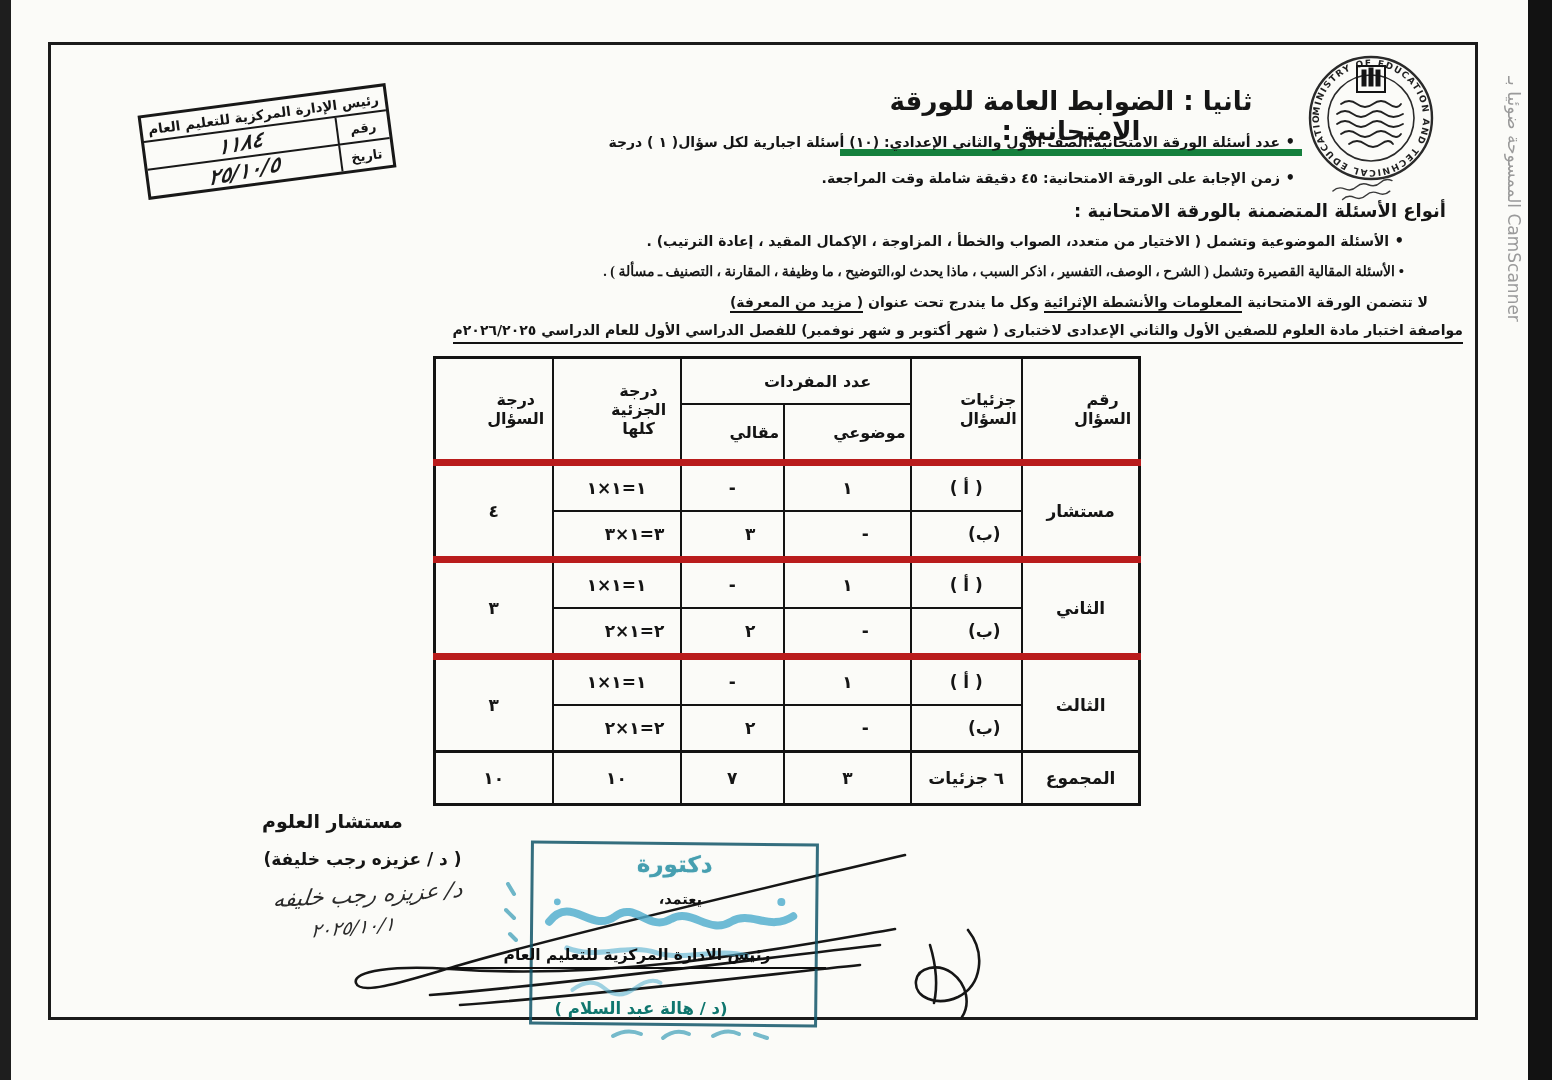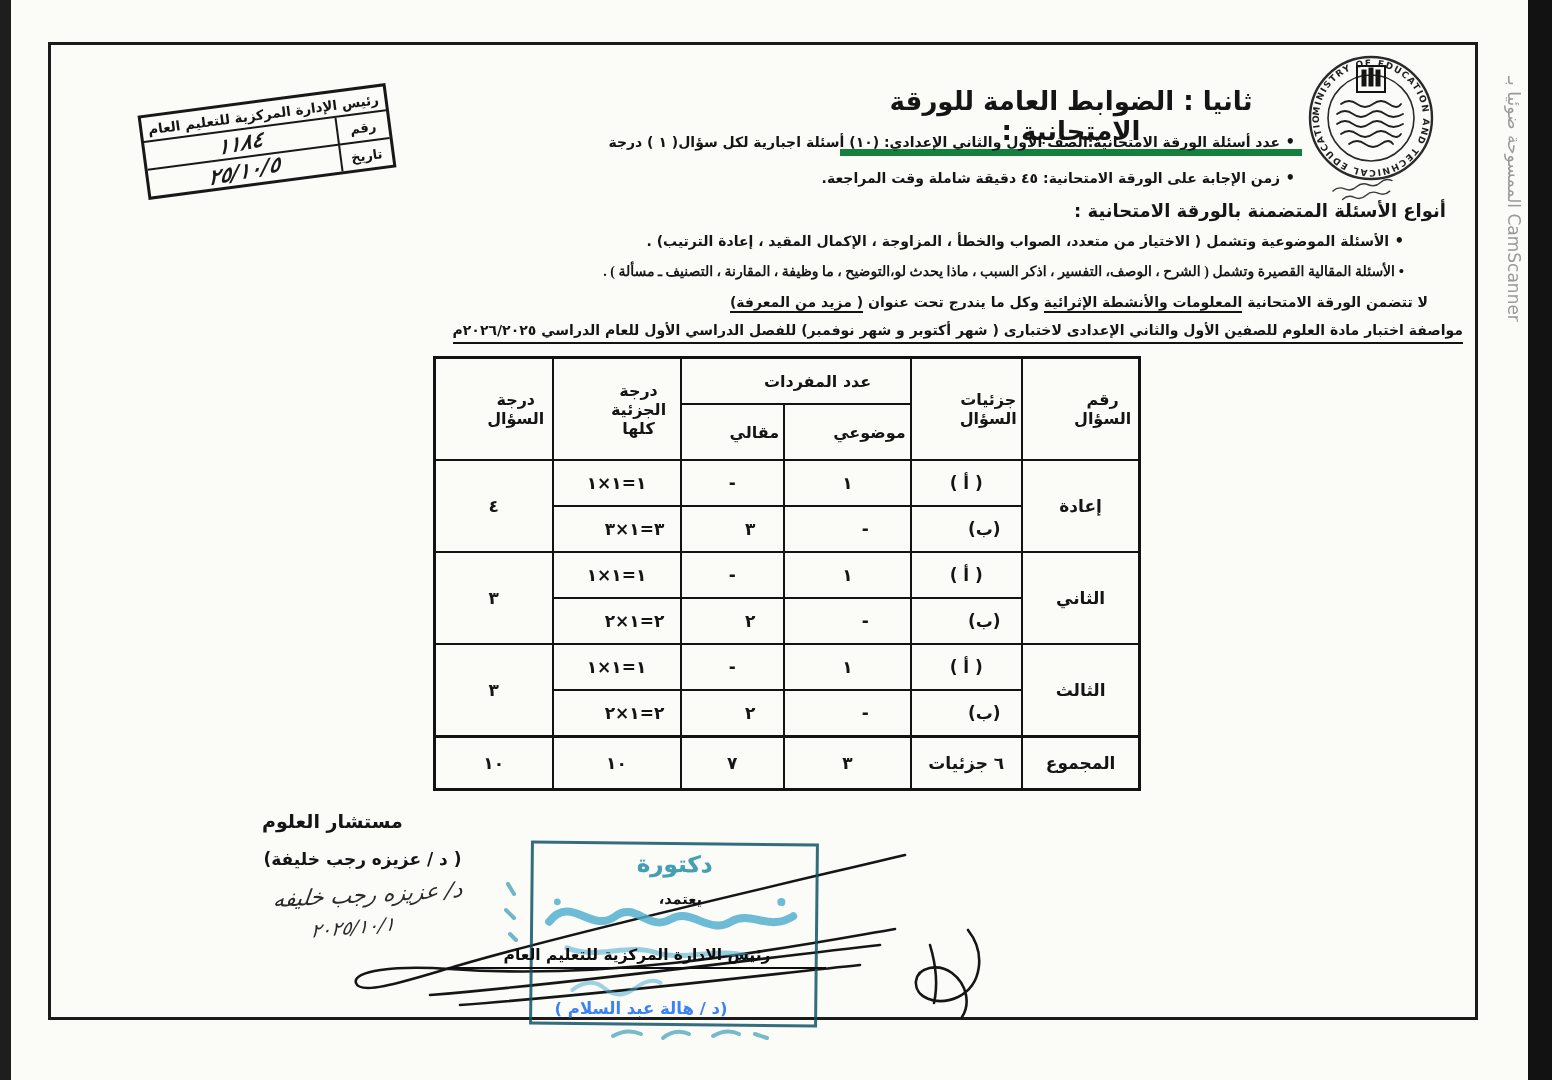--- a/index.html
+++ b/index.html
@@ -66,21 +66,21 @@
   .spec-table th,.spec-table td{
     border:2.4px solid #131313;text-align:center;vertical-align:middle;
     font-weight:bold;padding:0 4px;
   }
   .spec-table{border:3.2px solid #131313;}
   .spec-table th{font-size:16px;padding-left:48px;}
   .spec-table td{font-size:17px;}
   .spec-table tr.h1 th{height:44px;}
   .spec-table tr.h2 th{height:54px;}
   .spec-table tr.grow td{height:44px;}
-  .spec-table tr.g-first td{border-top:1px solid #b91c1c;margin-top:28px;}
+  .spec-table tr.g-first td{border-top:7px solid #b91c1c;margin-top:28px;}
   .spec-table tr.sub td{border-top:1.6px solid #131313;padding-left:40px;}
   .spec-table tr.total td{height:50px;border-top:3px solid #131313;}
   .ltrcell{direction:ltr;}
   
   .cons-title{left:262px;top:810px;width:210px;text-align:left;font-size:19px;font-weight:bold;direction:rtl;}
   .cons-name{left:210px;top:849px;width:305px;text-align:center;font-size:17px;font-weight:bold;direction:rtl;}
   .cons-sign{
     left:228px;top:882px;width:280px;text-align:center;font-size:22px;color:#2b2b2b;
     font-style:italic;direction:rtl;transform:rotate(-3deg) skewX(-10deg);letter-spacing:2px;
   }
@@ -103,21 +103,21 @@
     position:absolute;left:92px;top:46px;width:110px;text-align:center;
     font-size:14.5px;font-weight:bold;direction:rtl;color:#101010;
   }
   .appr-role{
     left:448px;top:946px;width:378px;text-align:center;direction:rtl;
     font-size:15.5px;font-weight:bold;color:#0e0e0e;
     border-bottom:2.5px solid #0e0e0e;padding-bottom:3px;white-space:nowrap;
   }
   .appr-name{
     left:502px;top:999px;width:278px;text-align:center;direction:rtl;
-    font-size:16.5px;font-weight:bold;color:#3b82f6;white-space:nowrap;
+    font-size:16.5px;font-weight:bold;color:#0f766e;white-space:nowrap;
   }
   svg{display:block;}
 </style>
 </head>
 <body>
 
 <div class="abs edge-left"></div>
 <div class="abs edge-right"></div>
 
 <div class="abs watermark">الممسوحة ضوئيا بـ CamScanner</div>
@@ -196,21 +196,21 @@
       <th colspan="2">عدد المفردات</th>
       <th rowspan="2">درجة الجزئية كلها</th>
       <th rowspan="2">درجة السؤال</th>
     </tr>
     <tr class="h2">
       <th>موضوعي</th>
       <th>مقالي</th>
     </tr>
 
     <tr class="grow g-first">
-      <td rowspan="2">إعادة</td>
+      <td rowspan="2">مستشار</td>
       <td>( أ )</td>
       <td>١</td>
       <td>-</td>
       <td class="ltrcell">١=١×١</td>
       <td rowspan="2">٤</td>
     </tr>
     <tr class="grow sub">
       <td>(ب)</td>
       <td>-</td>
       <td>٣</td>

